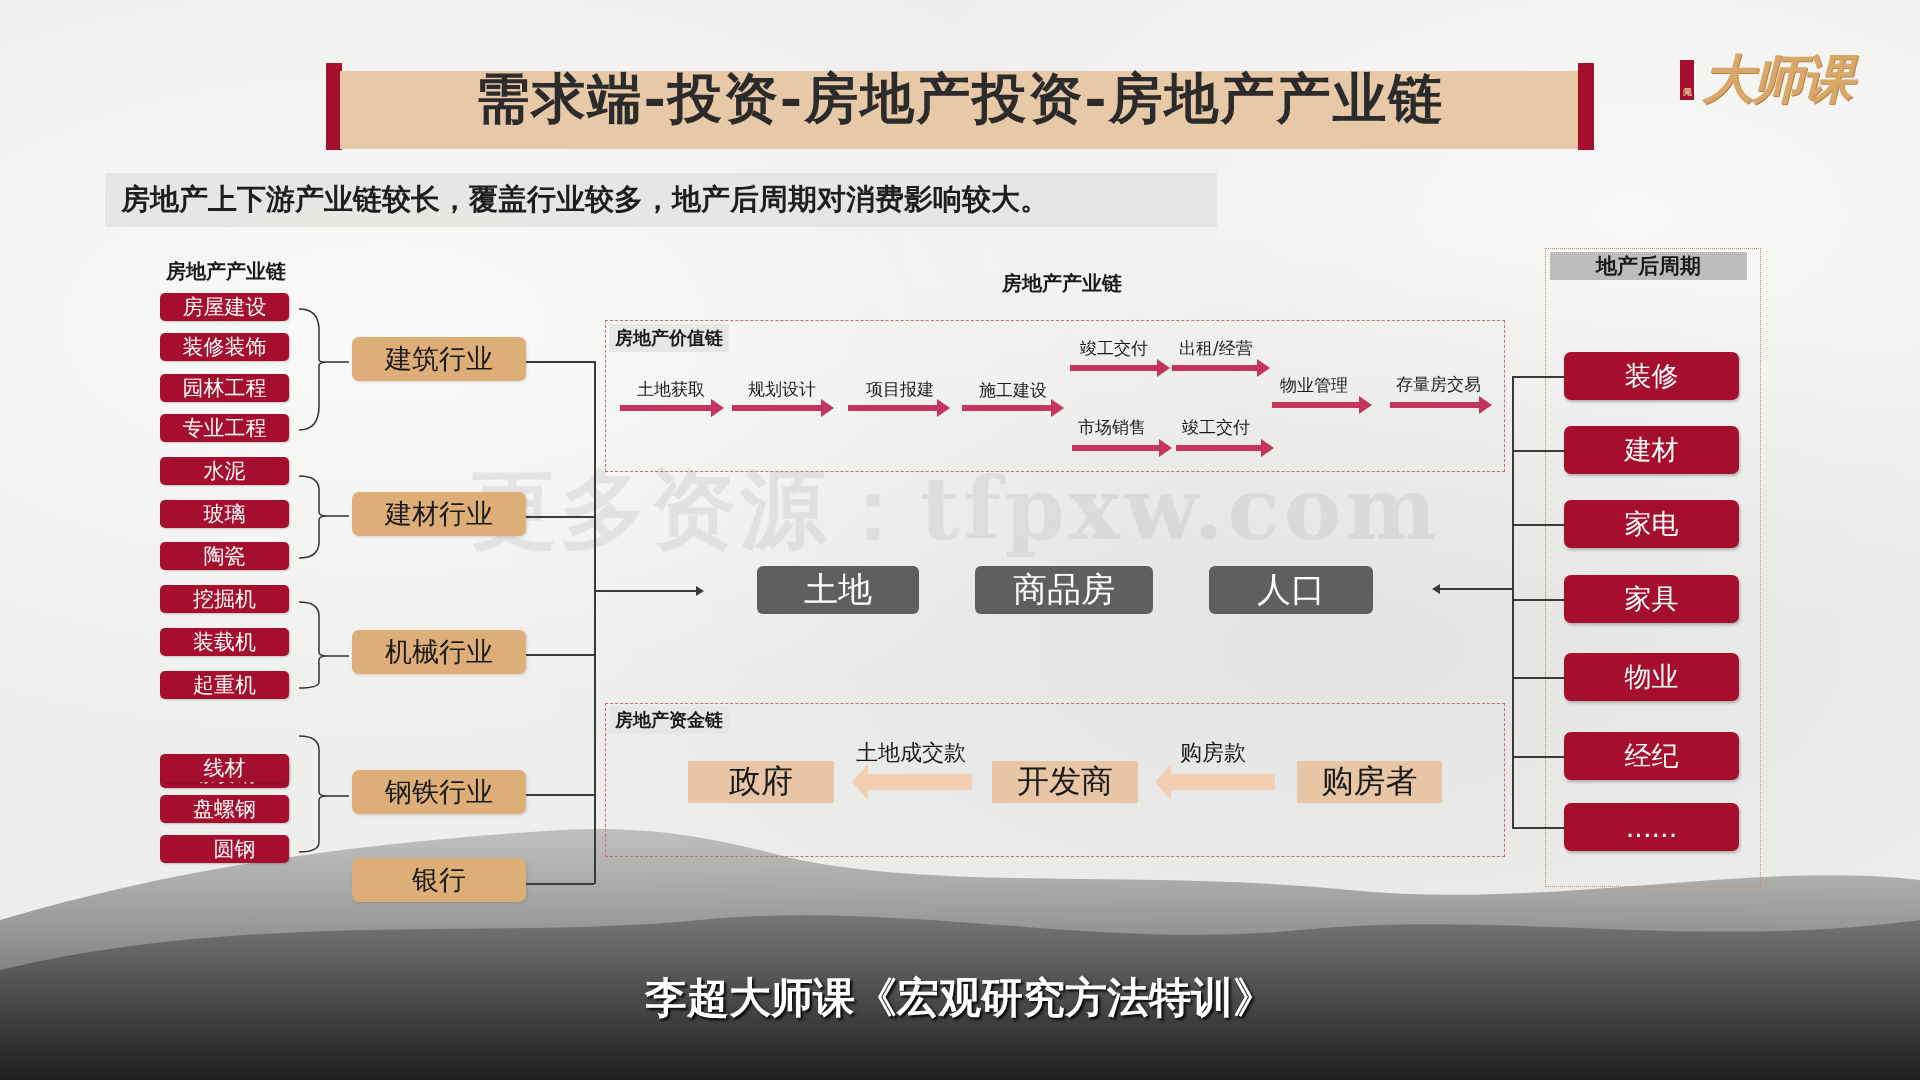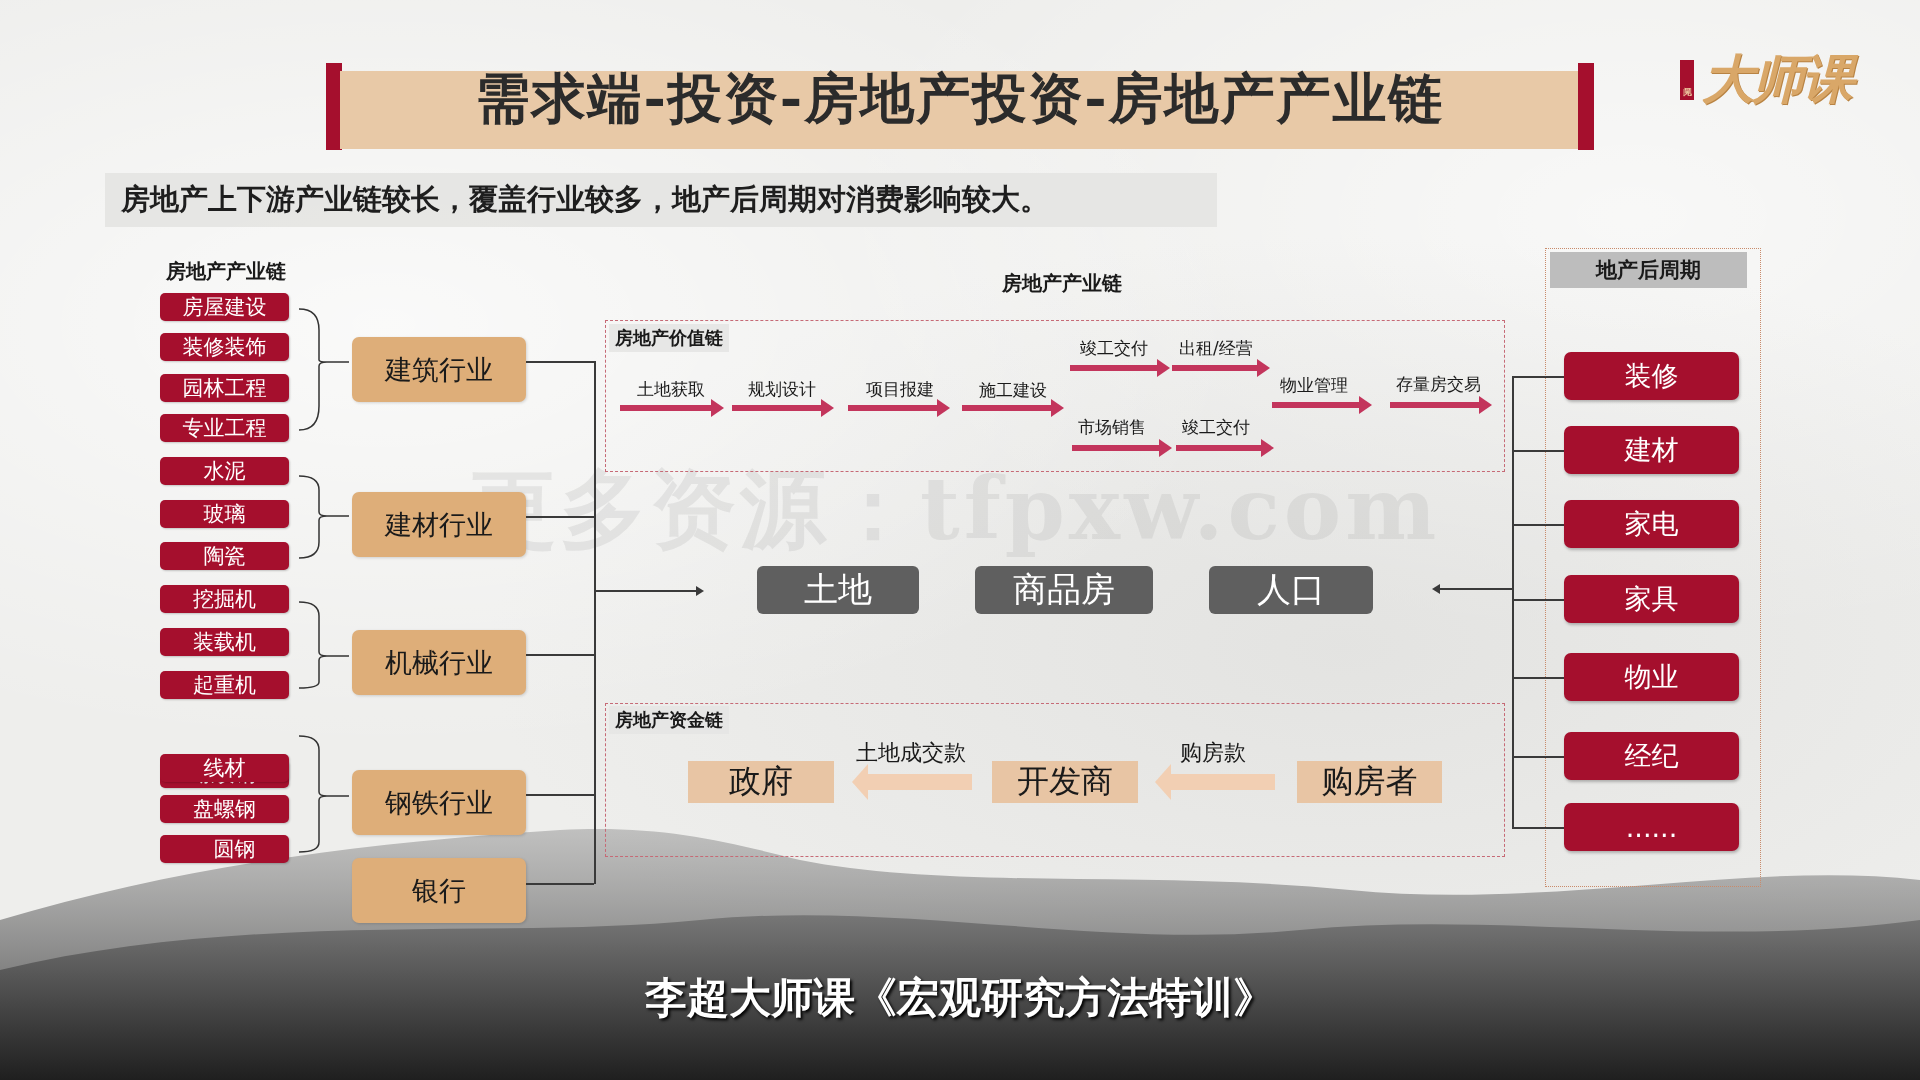--- a/index.html
+++ b/index.html
@@ -59,21 +59,21 @@
 
   
   .red-pill {
     position: absolute; left: 160px; width: 129px; height: 28px;
     background: #a50f2d; color: #fff; border-radius: 5px;
     font-size: 21px; display: flex; align-items: center; justify-content: center;
     box-shadow: 1px 1px 2px rgba(0,0,0,0.2);
   }
   
   .tan-box {
-    position: absolute; left: 352px; width: 174px; height: 65px;
+    position: absolute; left: 352px; width: 174px; height: 44px;
     background: #deae79; color: #1a1a1a; border-radius: 7px;
     font-size: 27px; display: flex; align-items: center; justify-content: center;
     box-shadow: 1px 1px 3px rgba(0,0,0,0.15);
   }
 
   
   .dash-box {
     position: absolute; border: 1.5px dashed #c66a76;
   }
 
@@ -103,21 +103,21 @@
   }
   .arrow-l::before {
     content: ""; position: absolute; left: -16px; top: -10px;
     border-right: 16px solid #f2cfb3; border-top: 18px solid transparent; border-bottom: 18px solid transparent;
   }
   .fund-label { position: absolute; font-size: 22px; color: #1a1a1a; white-space: nowrap; }
 
   
   .right-panel { position: absolute; left: 1545px; top: 248px; width: 216px; height: 639px; border: 1.5px dotted #c98b6b; }
   .right-head {
-    position: absolute; left: 1550px; top: 252px; width: 197px; height: 36px;
+    position: absolute; left: 1550px; top: 252px; width: 197px; height: 28px;
     background: #bdbdbd; font-weight: bold; font-size: 21px; color: #1a1a1a;
     display: flex; align-items: center; justify-content: center;
   }
   .right-pill {
     position: absolute; left: 1564px; width: 175px; height: 48px;
     background: #a50f2d; color: #fff; border-radius: 7px;
     font-size: 27px; display: flex; align-items: center; justify-content: center;
     box-shadow: 1px 2px 3px rgba(0,0,0,0.25);
   }
 

